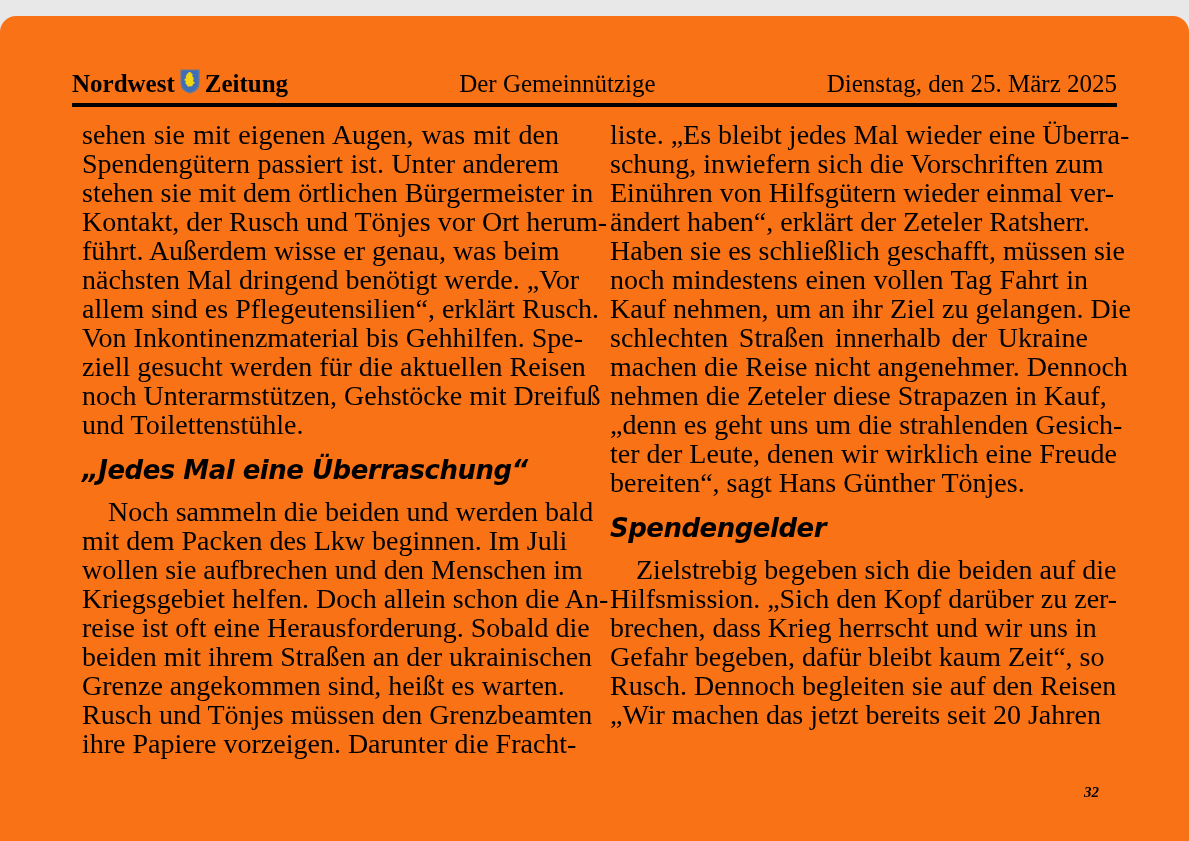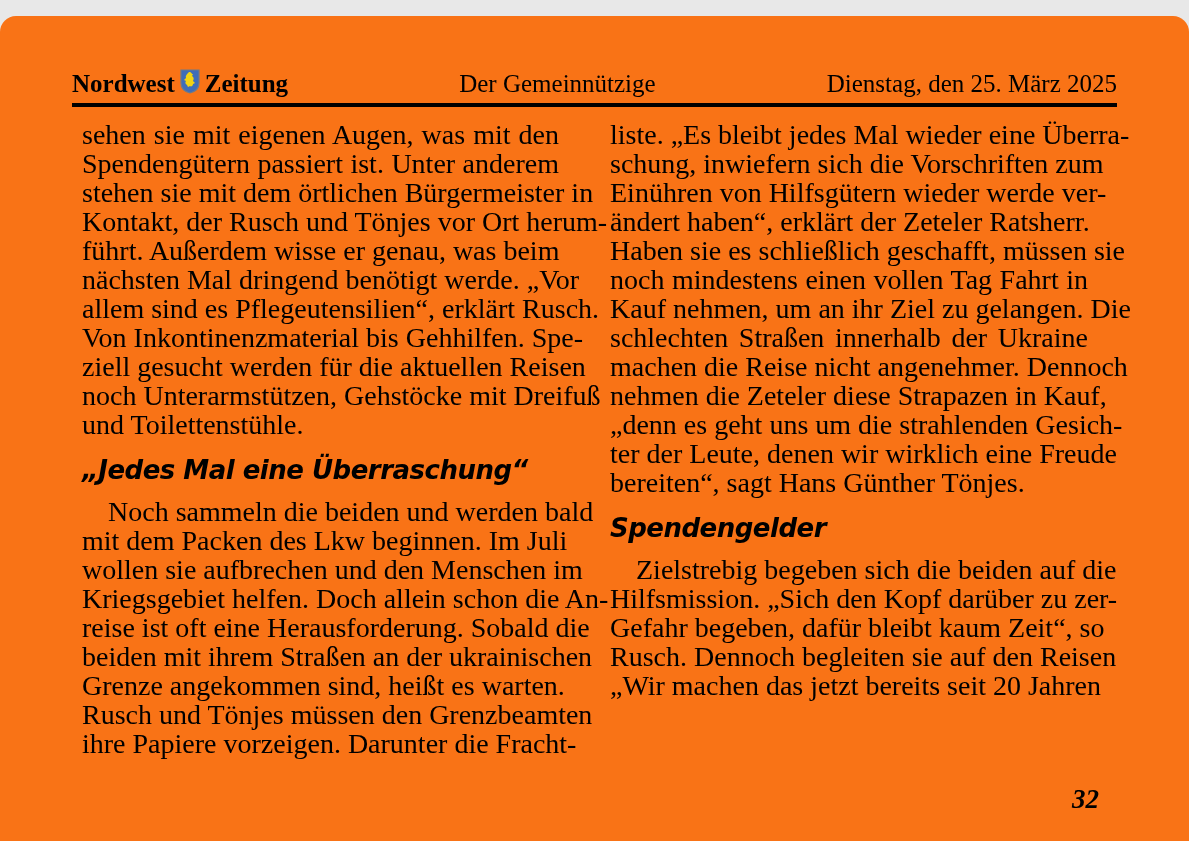--- a/index.html
+++ b/index.html
@@ -46,21 +46,21 @@
     font-family:"DejaVu Sans", sans-serif;
     font-weight:bold;
     font-size:26px;line-height:36px;height:36px;
     letter-spacing:-0.5px;
     margin-top:13px;margin-bottom:9px;
     white-space:nowrap;
     font-style:italic;
   }
   .page-number{
     position:absolute;top:768px;right:90px;
-    font-size:27px;font-weight:bold;font-style:italic;
+    font-size:15px;font-weight:bold;font-style:italic;
   }
 </style>
 </head>
 <body>
 
 <div class="page">
 
   <div class="masthead">
     <div class="brand">
       <span>Nordwest</span>
@@ -103,36 +103,37 @@
           <div class="line">beiden mit ihrem Straßen an der ukrainischen</div>
           <div class="line">Grenze angekommen sind, heißt es warten.</div>
           <div class="line">Rusch und Tönjes müssen den Grenzbeamten</div>
           <div class="line">ihre Papiere vorzeigen. Darunter die Fracht-</div>
         </div>
       </div>
     <div class="col right">
         <div class="para">
           <div class="line">liste. „Es bleibt jedes Mal wieder eine Überra-</div>
           <div class="line">schung, inwiefern sich die Vorschriften zum</div>
-          <div class="line">Einühren von Hilfsgütern wieder werde ver-</div>
+          <div class="line">Einühren von Hilfsgütern wieder einmal ver-</div>
           <div class="line">ändert haben“, erklärt der Zeteler Ratsherr.</div>
           <div class="line">Haben sie es schließlich geschafft, müssen sie</div>
           <div class="line">noch mindestens einen vollen Tag Fahrt in</div>
           <div class="line">Kauf nehmen, um an ihr Ziel zu gelangen. Die</div>
           <div class="line">schlechten Straßen innerhalb der Ukraine</div>
           <div class="line">machen die Reise nicht angenehmer. Dennoch</div>
           <div class="line">nehmen die Zeteler diese Strapazen in Kauf,</div>
           <div class="line">„denn es geht uns um die strahlenden Gesich-</div>
           <div class="line">ter der Leute, denen wir wirklich eine Freude</div>
           <div class="line flush">bereiten“, sagt Hans Günther Tönjes.</div>
         </div>
         <div class="section-heading">Spendengelder</div>
         <div class="para">
           <div class="line indent">Zielstrebig begeben sich die beiden auf die</div>
           <div class="line">Hilfsmission. „Sich den Kopf darüber zu zer-</div>
+          <div class="line">brechen, dass Krieg herrscht und wir uns in</div>
           <div class="line">Gefahr begeben, dafür bleibt kaum Zeit“, so</div>
           <div class="line">Rusch. Dennoch begleiten sie auf den Reisen</div>
           <div class="line">„Wir machen das jetzt bereits seit 20 Jahren</div>
         </div>
       </div>
   </div>
 
   <div class="page-number">32</div>
 
 </div>

